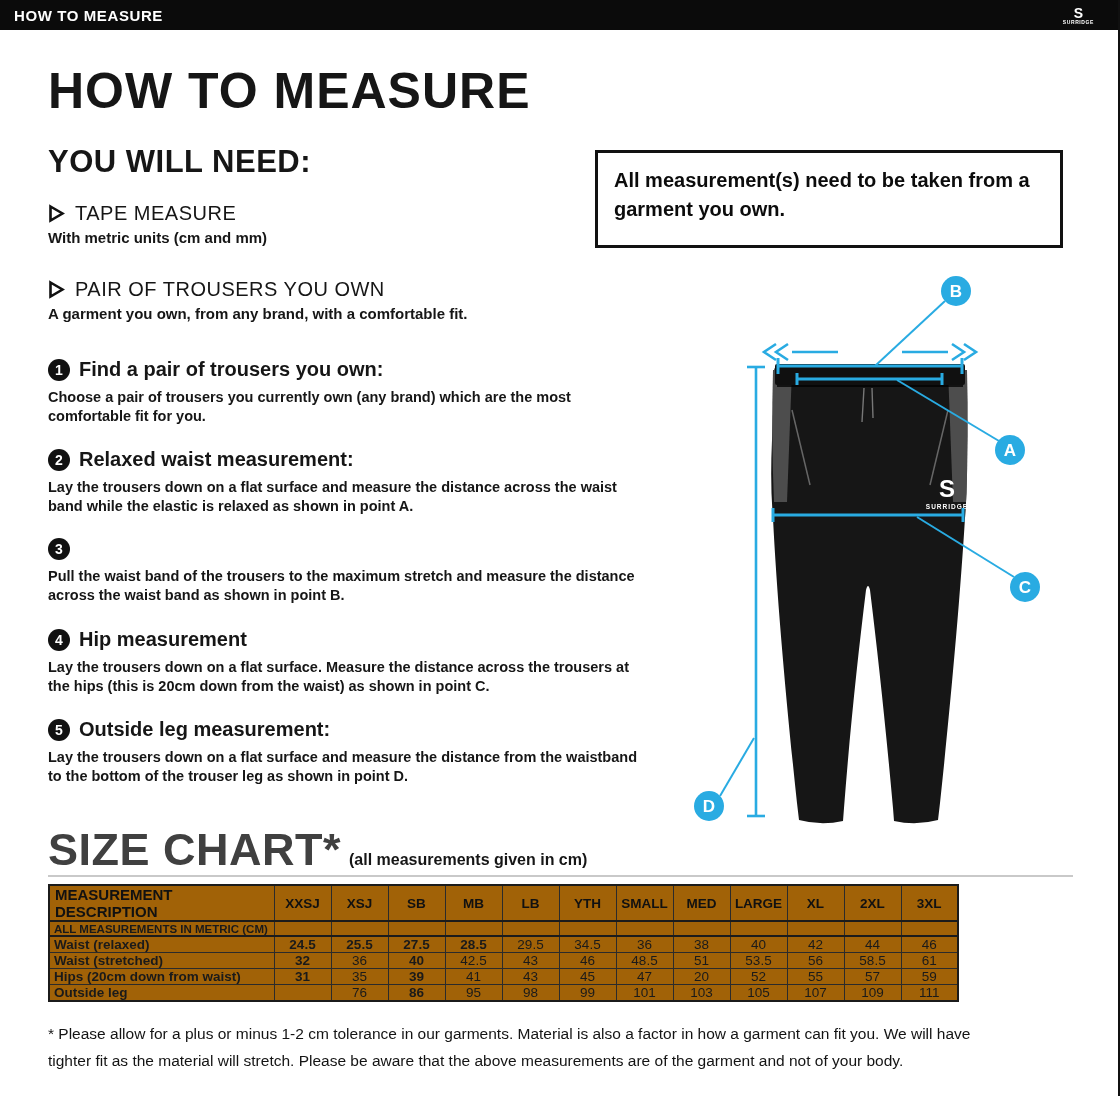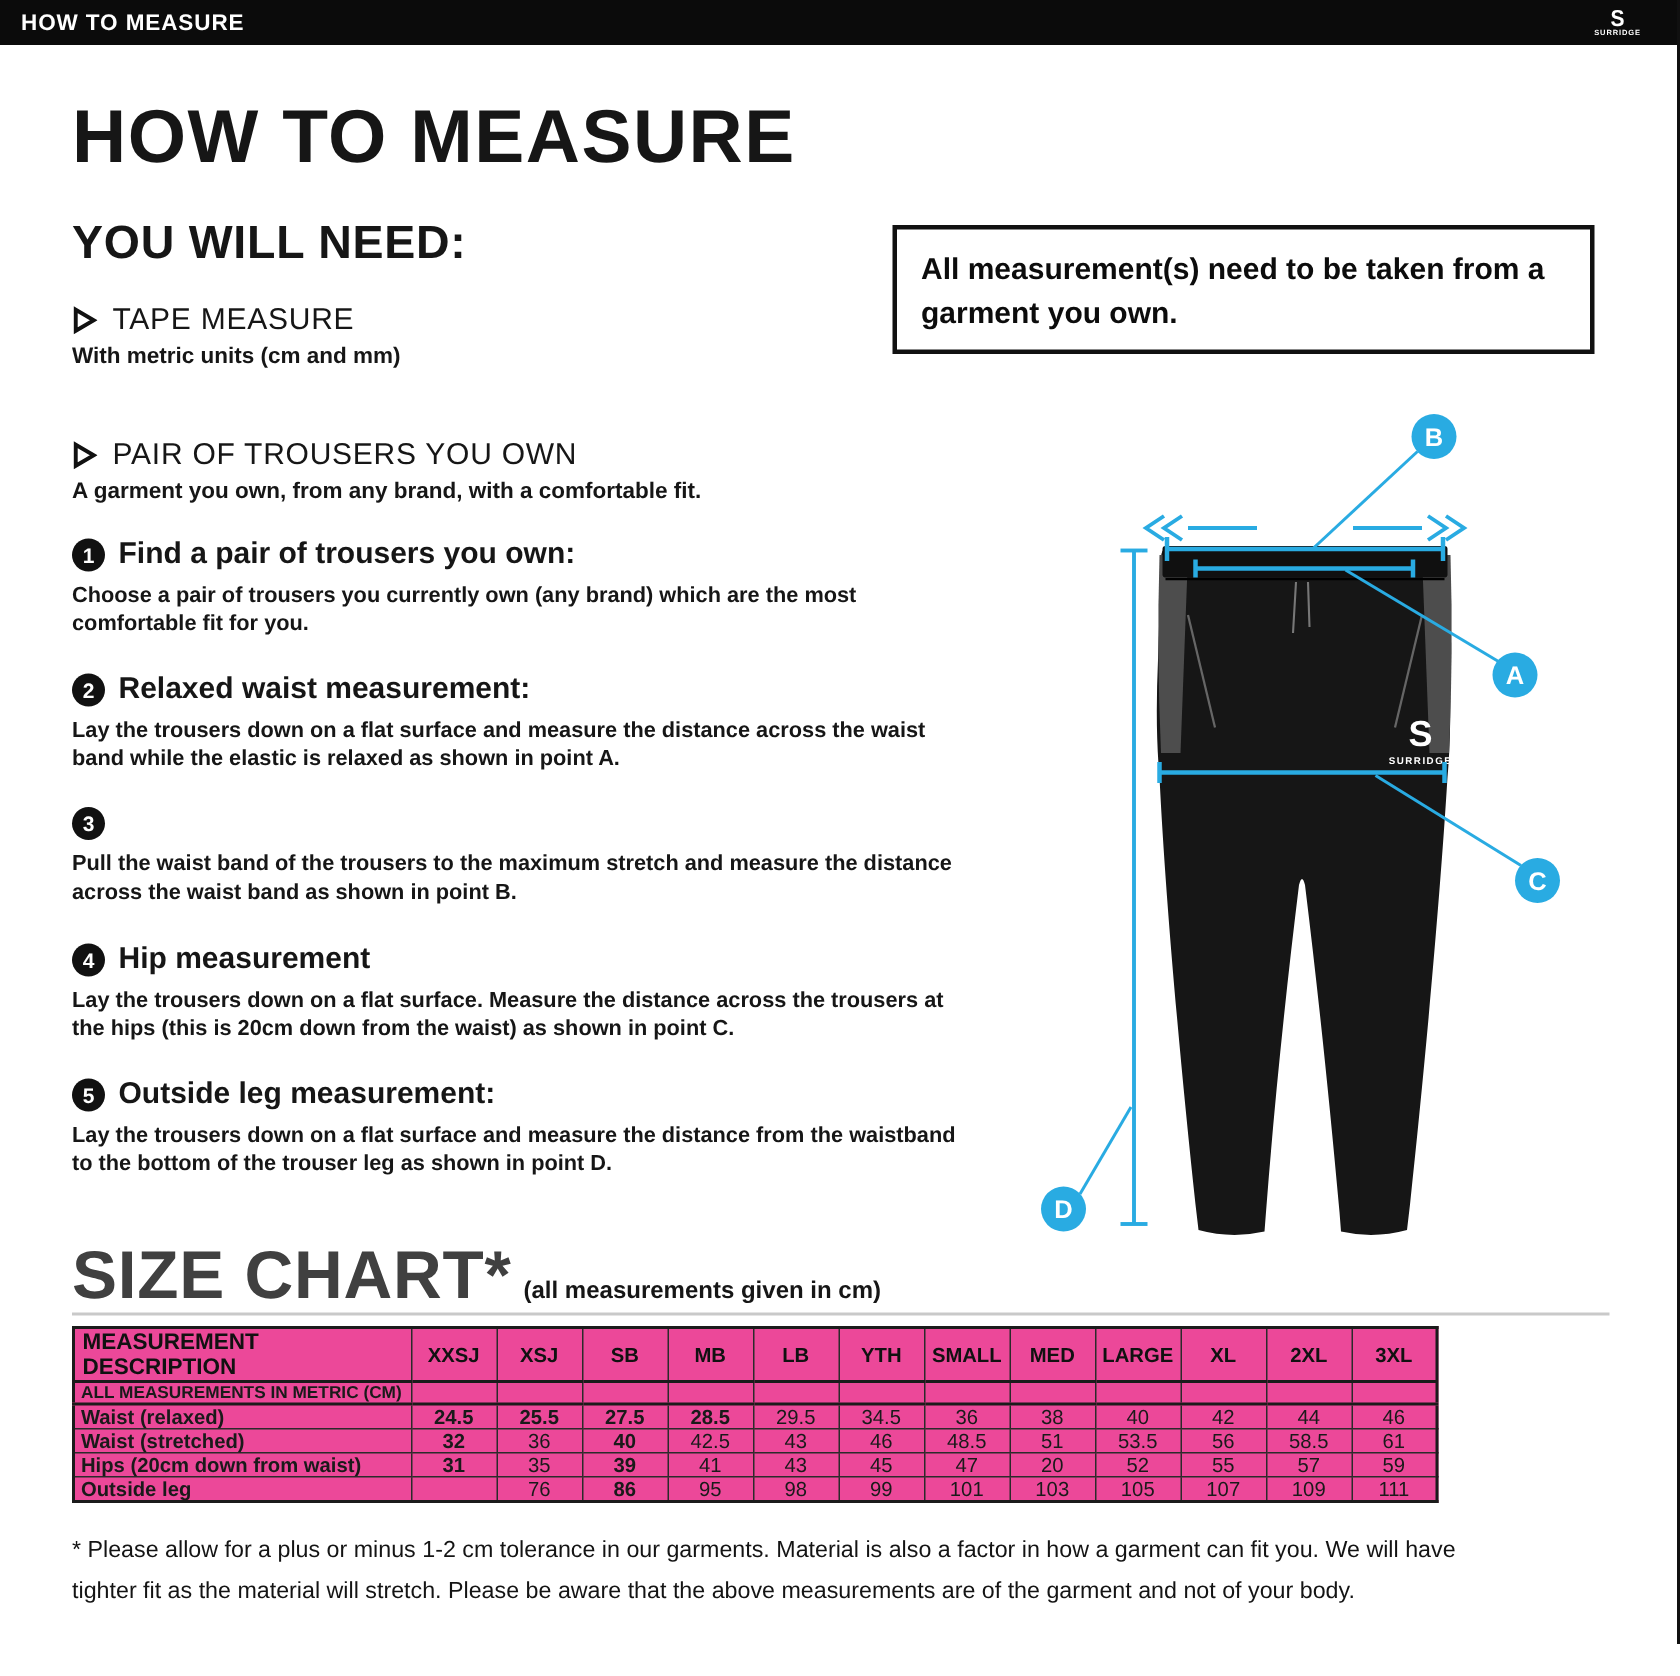--- a/index.html
+++ b/index.html
@@ -22,24 +22,24 @@
 
   
   #page-title { position:absolute; left:48px; top:62px; font-size:50px; font-weight:bold; letter-spacing:1px; color:#161616; }
   #ywn-heading { position:absolute; left:48px; top:144px; font-size:31px; font-weight:bold; letter-spacing:0.5px; color:#161616; }
 
   .need-item { position:absolute; left:48px; }
   .need-head { display:flex; align-items:center; gap:10px; }
   .need-title { font-size:20px; font-weight:normal; letter-spacing:0.5px; color:#161616; }
   .need-sub { font-size:15px; font-weight:bold; color:#161616; margin-top:4px; }
   #need-item-0 { top:202px; }
-  #need-item-1 { top:292px; }
+  #need-item-1 { top:278px; }
 
   #note-box {
-    position:absolute; left:595px; top:150px; width:468px; height:86px;
+    position:absolute; left:595px; top:150px; width:468px; height:98px;
     border:3px solid #111; padding:13px 16px;
     font-size:20px; font-weight:bold; line-height:1.45; color:#0c0c0c;
   }
 
   
   #steps { position:absolute; left:48px; top:358px; width:590px; }
   .step { height:90px; }
   .step-head { display:flex; align-items:center; gap:9px; margin-bottom:7px; }
   .step-num {
     width:22px; height:22px; border-radius:50%; background:#111; color:#fff;
@@ -47,21 +47,21 @@
   }
   .step-title { font-size:20px; font-weight:bold; color:#161616; }
   .step-body { font-size:14.5px; font-weight:bold; line-height:1.32; color:#161616; }
 
   
   #size-chart-heading { position:absolute; left:48px; top:824px; display:flex; align-items:baseline; }
   #size-chart-title { font-size:45px; font-weight:bold; letter-spacing:0.5px; color:#404040; }
   #size-chart-sub { font-size:16px; font-weight:bold; margin-left:8px; color:#161616; }
   #pre-table-rule { position:absolute; left:48px; top:875px; width:1025px; height:2px; background:#c9c9c9; }
 
-  #size-table { position:absolute; left:48px; top:884px; border-collapse:collapse; table-layout:fixed; background:#ec4899; }
+  #size-table { position:absolute; left:48px; top:884px; border-collapse:collapse; table-layout:fixed; background:#a16207; }
   #size-table, #size-table th, #size-table td { border:1px solid #2b2b2b; }
   #size-table { border:2px solid #1b1b1b; }
   #size-table th { height:24px; font-size:13.5px; font-weight:bold; text-align:center; color:#111; }
   #size-table th.desc { font-size:15px; text-align:left; padding-left:5px; }
   #size-table thead th { border-bottom:2px solid #1b1b1b; }
   #size-table tr.metric td { height:15px; font-size:11.5px; font-weight:bold; text-align:left; padding-left:4px; border-bottom:2px solid #1b1b1b; }
   #size-table td { height:15px; font-size:13.5px; text-align:center; color:#1a1a1a; }
   #size-table td.label { text-align:left; padding-left:4px; font-weight:bold; font-size:13.5px;margin-top:20px; }
   #size-table td.b { font-weight:bold; }
 

